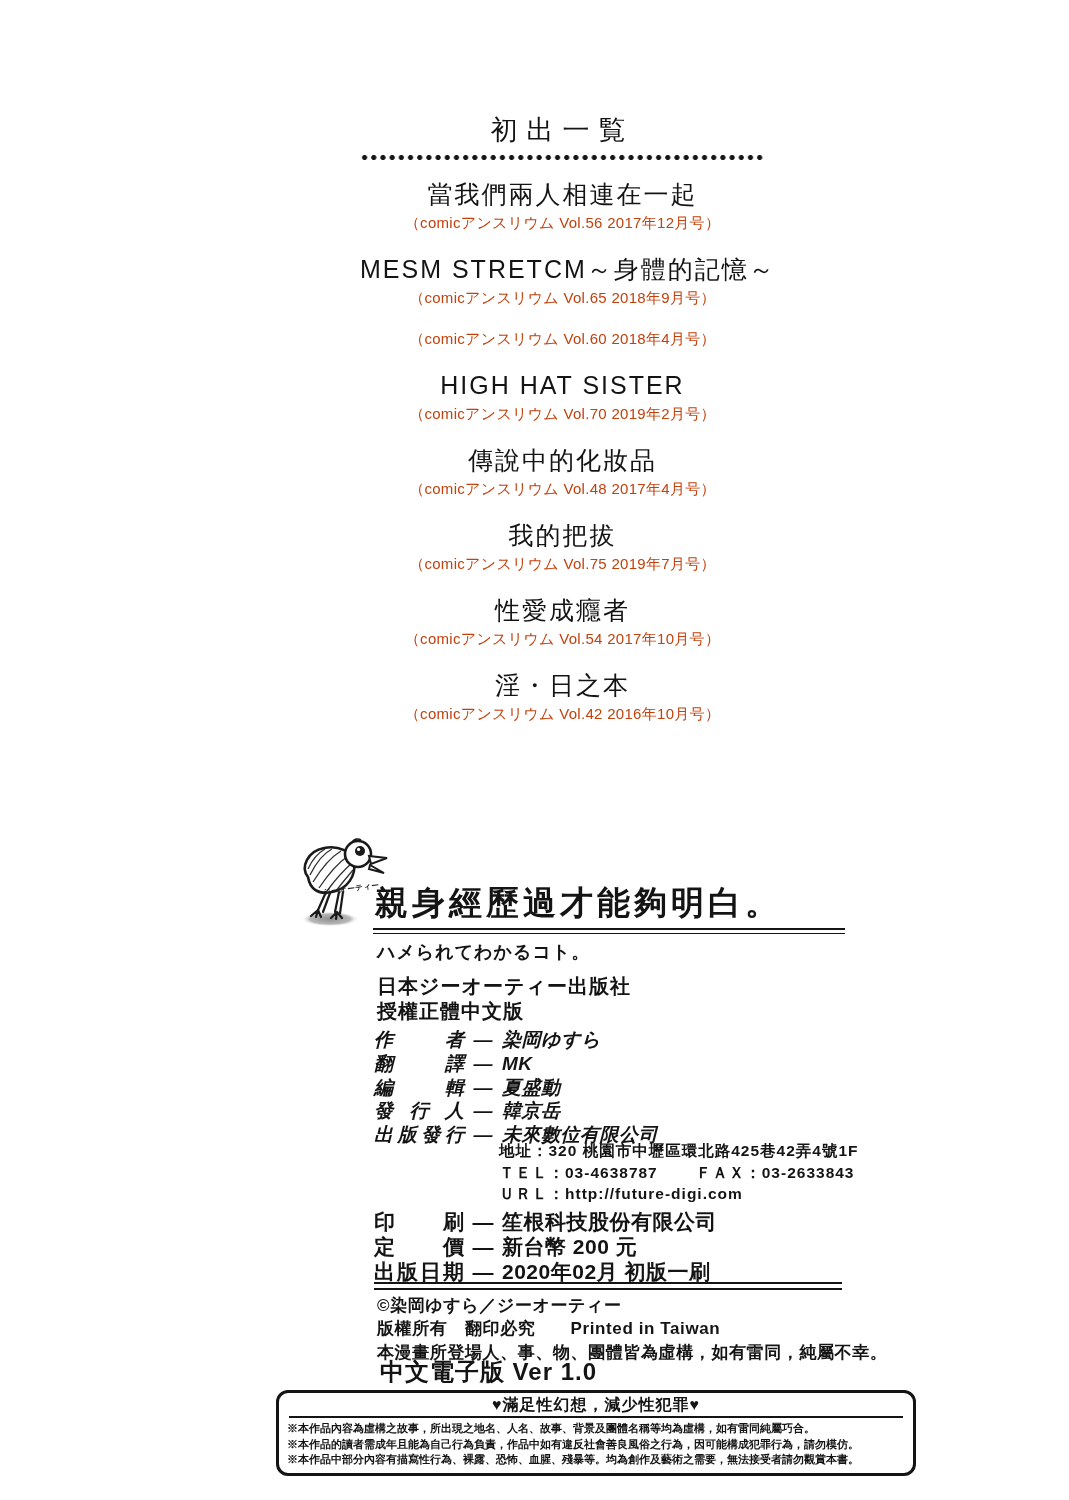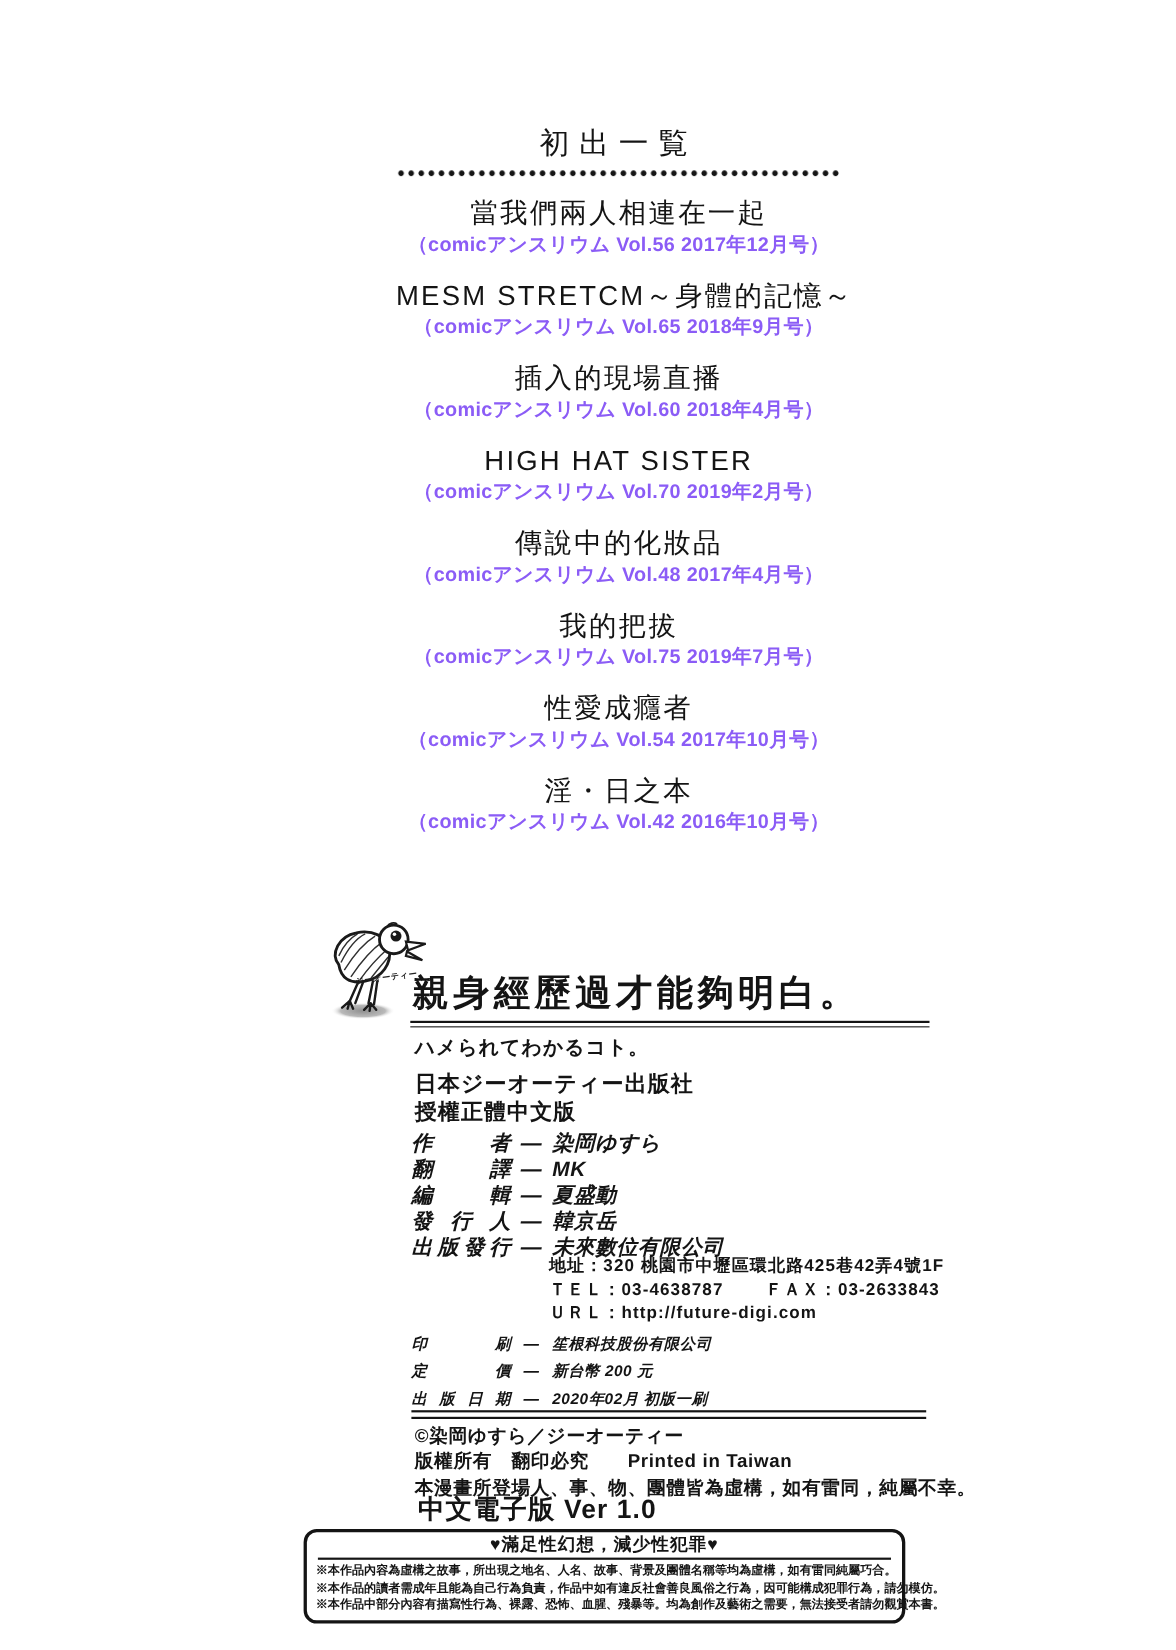--- a/index.html
+++ b/index.html
@@ -25,21 +25,21 @@
     height:7px;margin:6px 0 16px 0;
     background-image:radial-gradient(circle, #151515 2.2px, transparent 2.9px);
     background-size:9.2px 7px;background-repeat:repeat-x;background-position:0 50%;
   }
   .entry{margin-bottom:18px;}
   .entry-title{
     font-size:25px;font-weight:500;letter-spacing:2px;line-height:34px;
     white-space:nowrap;
   }
   .entry-source{
-    font-size:18px;font-weight:700;letter-spacing:0.3px;line-height:23px;color:#8b5cf6;
+    font-size:15px;font-weight:400;letter-spacing:0.3px;line-height:23px;color:#c2410c;
   }
   
   .bird-svg{position:absolute;left:286px;top:833px;width:110px;height:98px;}
   .logo-label{
     position:absolute;left:323px;top:884px;
     font-size:7.5px;font-weight:700;letter-spacing:0.5px;
     transform:rotate(-7deg);color:#222;white-space:nowrap;
   }
   .colophon-title{
     position:absolute;left:375px;top:882px;width:475px;
@@ -56,21 +56,21 @@
   }
   .publisher-block{
     position:absolute;left:377px;top:974px;
     font-size:20px;font-weight:700;line-height:25px;letter-spacing:1px;
   }
   .credits{position:absolute;left:374px;}
   .credits-1{top:1028px;font-style:italic;}
   .credits-2{top:1209px;}
   .credit-row{display:flex;align-items:baseline;font-weight:700;}
   .credits-1 .credit-row{font-size:19px;line-height:23.8px;}
-  .credits-2 .credit-row{font-size:14px;line-height:25px;font-style:italic;}
+  .credits-2 .credit-row{font-size:21px;line-height:25px;}
   .credit-label{
     display:inline-block;width:90px;
     text-align:justify;text-align-last:justify;
     white-space:nowrap;
   }
   .credit-dash{width:38px;text-align:center;}
   .credit-value{white-space:nowrap;letter-spacing:0.5px;}
   .pub-details{
     position:absolute;left:499px;top:1140px;
     font-size:15.5px;font-weight:700;line-height:21.5px;letter-spacing:1px;
@@ -84,21 +84,21 @@
   .copyright-block{
     position:absolute;left:377px;top:1294px;
     font-size:17px;font-weight:700;line-height:23.3px;letter-spacing:0.6px;
   }
   .edition-line{
     position:absolute;left:0;top:1356px;width:977px;
     text-align:center;font-size:24px;font-weight:600;letter-spacing:1px;
   }
   
   .warning-box{
-    position:absolute;left:276px;top:1390px;width:547px;
+    position:absolute;left:276px;top:1390px;width:640px;
     box-sizing:border-box;
     border:3px solid #141414;border-radius:12px;
     padding:2px 8px 5px 8px;background:#fff;
   }
   .warning-heading{
     font-size:16px;font-weight:800;text-align:center;line-height:20px;
     letter-spacing:1px;margin:0;
   }
   .warning-rule{border-top:2px solid #141414;margin:1px 2px 3px 2px;}
   .warning-line{
@@ -117,21 +117,20 @@
 
     <div class="entry">
       <div class="entry-title">當我們兩人相連在一起</div>
       <div class="entry-source">（comicアンスリウム Vol.56 2017年12月号）</div>
     </div>
     <div class="entry">
       <div class="entry-title">MESM STRETCM～身體的記憶～</div>
       <div class="entry-source">（comicアンスリウム Vol.65 2018年9月号）</div>
     </div>
     <div class="entry">
-      <div class="entry-title">插入的現場直播</div>
       <div class="entry-source">（comicアンスリウム Vol.60 2018年4月号）</div>
     </div>
     <div class="entry">
       <div class="entry-title">HIGH HAT SISTER</div>
       <div class="entry-source">（comicアンスリウム Vol.70 2019年2月号）</div>
     </div>
     <div class="entry">
       <div class="entry-title">傳說中的化妝品</div>
       <div class="entry-source">（comicアンスリウム Vol.48 2017年4月号）</div>
     </div>

